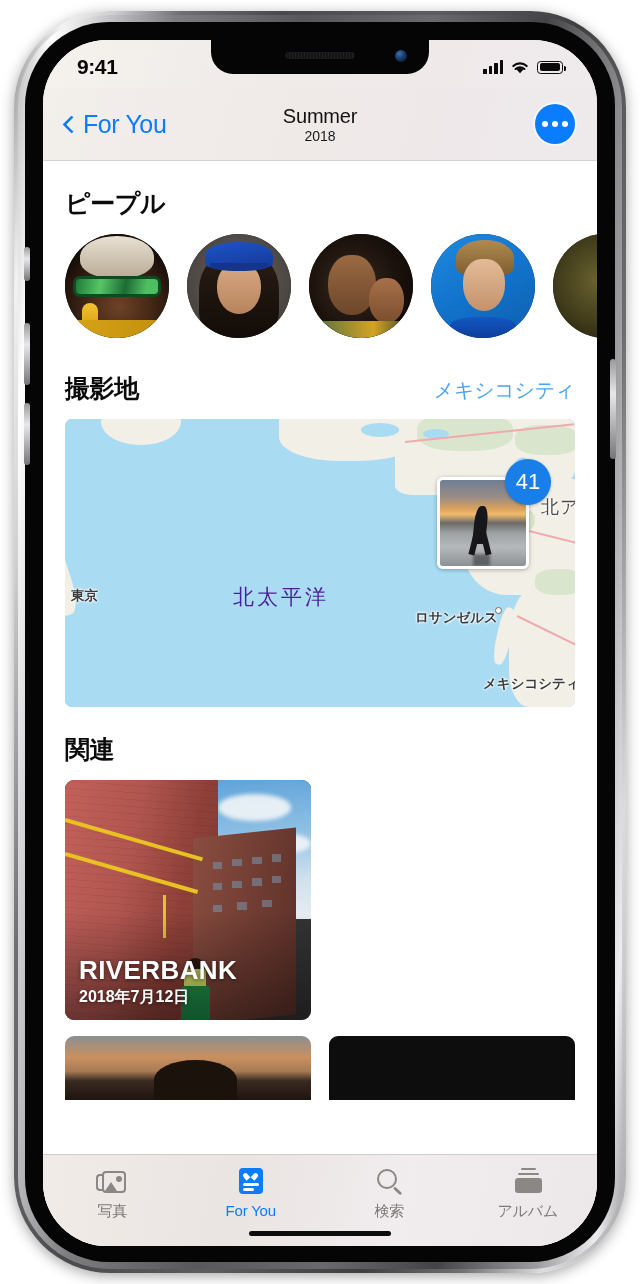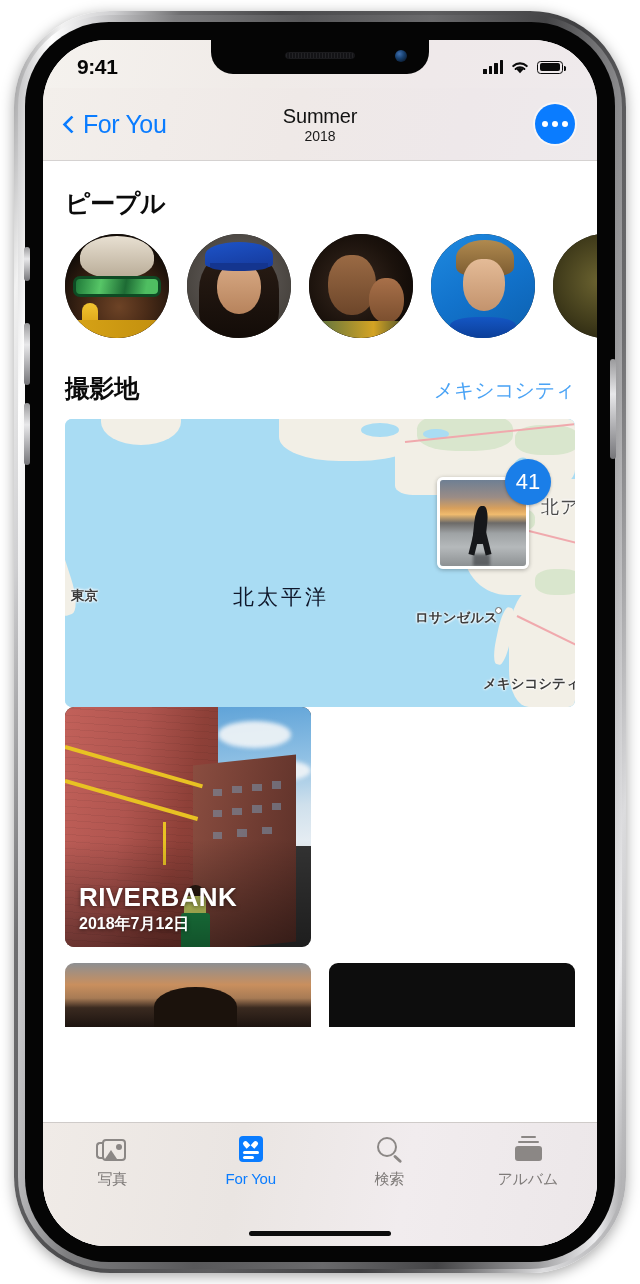--- a/index.html
+++ b/index.html
@@ -157,21 +157,21 @@
     background:#aadcf5; cursor:pointer; }
   .ocean{ position:absolute; inset:0; background:#a9dcf3; }
   .land{ position:absolute; background:#f2efe6; }
   .green{ position:absolute; background:#d9e6cd; border-radius:40%; }
   .lake{ position:absolute; background:#a9dcf3; border-radius:50%; }
   .road{ position:absolute; background:#f0a9ad; height:2px; transform-origin:left center; }
 
   .map-label{ position:absolute; color:#7a7a7a; font-size:13px; font-weight:600;
     text-shadow:0 0 3px #fff,0 0 3px #fff,0 0 2px #fff; white-space:nowrap; }
   .map-label.city{ color:#3c3c3c; font-size:13.5px; }
-  .map-label.ocean-l{ color:#0f172a; font-size:21px; font-weight:500; letter-spacing:3px; text-shadow:none; }
+  .map-label.ocean-l{ color:#4c1d95; font-size:21px; font-weight:500; letter-spacing:3px; text-shadow:none; }
   .map-label.cont{ color:#4a4a4a; font-size:18px; font-weight:500; letter-spacing:1px; }
   .dot{ position:absolute; width:7px; height:7px; border-radius:50%; background:#fff; border:1.6px solid #6b6b6b; }
 
   .map-thumb{
     position:absolute; left:372px; top:58px; width:92px; height:92px; border-radius:6px;
     border:3.5px solid #fff; overflow:hidden; box-shadow:0 1px 4px rgba(0,0,0,.3);
   }
   .beach{ position:absolute; inset:0;
     background:linear-gradient(180deg,#6e7f93 0%,#9a8c86 20%,#d8a05c 33%,#f0bb6e 40%,
                #6c6a68 50%,#9ea2a4 62%,#b5b9bb 78%,#8d9193 100%); }
@@ -242,21 +242,21 @@
   
   .grid2{ display:grid; grid-template-columns:1fr 1fr; gap:18px; padding:16px 22px 0 22px; }
   .card2{ height:64px; border-radius:9px 9px 0 0; overflow:hidden; position:relative; }
   .c2a{ background:linear-gradient(180deg,#8d8f92 0%,#c98f5e 34%,#a77b55 55%,#3a2a20 70%,#1d1410 100%); }
   .c2a .head{ position:absolute; left:36%; bottom:0; width:34%; height:62%;
     background:#1b120c; border-radius:50% 50% 0 0; }
   .c2b{ background:#0d0d0d; }
 
   
   .tabbar{
-    position:absolute; left:0; right:0; bottom:0; height:124px; z-index:28;
+    position:absolute; left:0; right:0; bottom:0; height:92px; z-index:28;
     background:linear-gradient(100deg,#f0ebe7 0%,#eae5e2 35%,#f1ecee 65%,#ece7e9 100%);
     border-top:1px solid #cfcbc9;
     display:flex; align-items:flex-start; padding-top:12px;
   }
   .tab{ flex:1; display:flex; flex-direction:column; align-items:center; gap:7px; cursor:pointer; }
   .tab .lbl{ font-size:15px; color:#7e7a78; letter-spacing:-.2px; }
   .tab.active .lbl{ color:#0a7cff; }
   .ic{ width:32px; height:28px; position:relative; }
 
   
@@ -429,20 +429,23 @@
             <div class="beach">
               <div class="sil"></div>
                 <div class="leg1"></div>
                 <div class="leg2"></div>
                 <div class="refl"></div>
             </div>
           </div>
           <div class="badge">41</div>
         </div>
 
+        <div class="sec-head">
+          <div class="sec-title">関連</div>
+        </div>
 
         <div class="grid">
 
           <div class="card">
             <div class="img riv">
               <div class="sky"></div>
               <div class="cloud" style="left:62%;top:6%;width:30%;height:11%;"></div>
               <div class="cloud" style="left:74%;top:22%;width:26%;height:9%;"></div>
               <div class="cloud" style="left:58%;top:34%;width:22%;height:8%;"></div>
               <div class="wall"></div>

